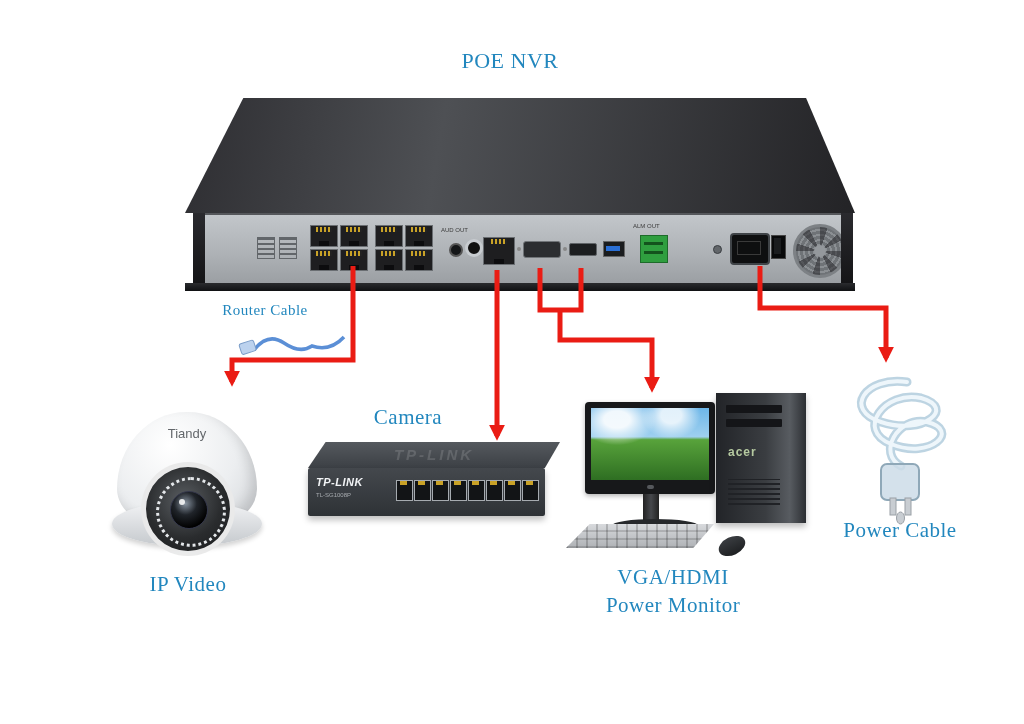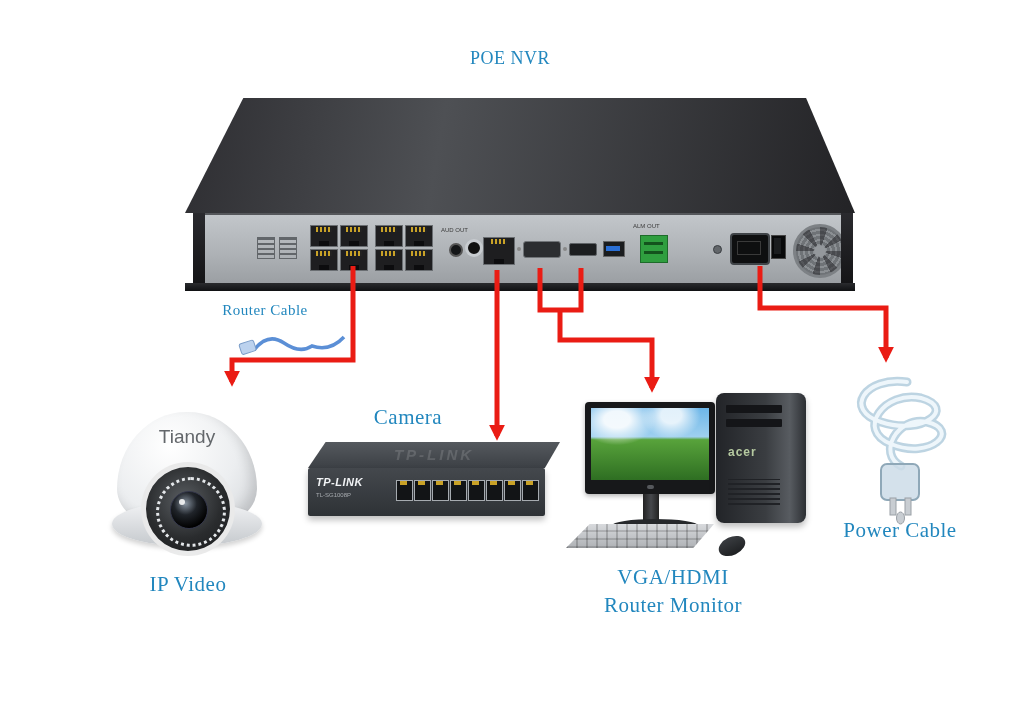--- a/index.html
+++ b/index.html
@@ -1,20 +1,20 @@
 <!DOCTYPE html>
 <html><head>
 <meta charset="utf-8">
 <style>
   html,body{margin:0;padding:0;background:#ffffff;}
   #stage{position:relative;width:1024px;height:724px;background:#ffffff;overflow:hidden;
          font-family:"Liberation Serif", serif;}
   .abs{position:absolute;}
   .label{color:#2287be;text-align:center;font-size:21px;letter-spacing:.5px;}
-  .title{font-size:18px;}
+  .title{font-size:22px;}
   .small-label{font-size:15px;}
 
   
   .nvr-top{left:185px;top:98px;width:670px;height:115px;
     clip-path:polygon(8.7% 0,92.7% 0,100% 100%,0 100%);
     background:linear-gradient(100deg,#2e2e32 0%,#4e5054 38%,#232326 100%);}
   .nvr-panel{left:193px;top:213px;width:660px;height:70px;
     background:linear-gradient(180deg,#c2c6ca 0%,#aeb2b6 55%,#9a9ea2 100%);
     border-top:2px solid #55575b;}
   .nvr-cap{top:213px;width:12px;height:72px;background:linear-gradient(180deg,#2a2a2e,#141416);}
@@ -62,21 +62,21 @@
   .cam-skirt{left:0;top:104px;width:150px;height:44px;border-radius:50%;
     background:linear-gradient(#f2f3f5,#c5c9cd);box-shadow:0 3px 5px rgba(0,0,0,.18);}
   .cam-face{left:29px;top:64px;width:84px;height:84px;border-radius:50%;
     border:5px solid rgba(255,255,255,.9);
     background:radial-gradient(circle at 45% 40%, #5a5e62 0%, #2a2c2e 55%, #17181a 100%);}
   .cam-ir{left:10px;top:10px;width:64px;height:64px;border:3px dotted #e4e7ea;border-radius:50%;}
   .cam-lens{left:24px;top:24px;width:36px;height:36px;border-radius:50%;border:1px solid #33364a;
     background:radial-gradient(circle at 40% 32%, #8893a0 0%, #20242a 35%, #000 75%);}
   .cam-glare{left:8px;top:7px;width:6px;height:6px;border-radius:50%;background:rgba(255,255,255,.85);}
   .cam-brand{left:0;top:28px;width:150px;text-align:center;
-    font-family:"Liberation Sans",sans-serif;font-size:19px;color:#63676b;}
+    font-family:"Liberation Sans",sans-serif;font-size:13px;color:#63676b;}
 
   
   .router-top{left:308px;top:442px;width:252px;height:26px;
     clip-path:polygon(7% 0,100% 0,94% 100%,0 100%);
     background:linear-gradient(#55595e,#3c4045);}
   .router-top-ghost{width:100%;text-align:center;margin-top:4px;
     font-family:"Liberation Sans",sans-serif;font-weight:bold;font-style:italic;
     font-size:15px;letter-spacing:3px;color:rgba(255,255,255,.14);}
   .router-front{left:308px;top:468px;width:237px;height:48px;border-radius:2px;
     background:linear-gradient(#44484d,#2e3236);box-shadow:0 4px 6px rgba(0,0,0,.25);}
@@ -90,21 +90,21 @@
   .mon-bezel{left:585px;top:402px;width:130px;height:92px;background:#17181a;border-radius:4px;
     box-shadow:0 2px 5px rgba(0,0,0,.3);}
   .mon-screen{left:6px;top:6px;width:118px;height:72px;
     background:
       radial-gradient(ellipse at 22% 16%, rgba(255,255,255,.9) 0 10%, transparent 30%),
       radial-gradient(ellipse at 68% 10%, rgba(255,255,255,.8) 0 9%, transparent 26%),
       linear-gradient(180deg,#6db6e8 0%,#9fd0ef 40%,#58a33b 44%,#2e6e22 100%);}
   .mon-logo{left:62px;top:83px;width:7px;height:4px;background:#55585c;border-radius:2px;}
   .mon-neck{left:643px;top:494px;width:16px;height:28px;background:linear-gradient(90deg,#222,#46484c,#222);}
   .mon-base{left:612px;top:519px;width:86px;height:13px;border-radius:50%;background:#26282b;}
-  .tower{left:716px;top:393px;width:90px;height:130px;border-radius:8px;
+  .tower{left:716px;top:393px;width:90px;height:130px;border-radius:0;
     background:linear-gradient(90deg,#222428 0%,#3a3d41 55%,#585c61 82%,#2c2f33 100%);
     box-shadow:0 4px 6px rgba(0,0,0,.25);}
   .tower-slot{left:10px;width:56px;height:8px;background:#141518;border-radius:1px;}
   .tower-brand{left:12px;top:52px;font-family:"Liberation Sans",sans-serif;font-size:12px;
     font-weight:bold;color:#b5c9a0;letter-spacing:1px;}
   .tower-vents{left:12px;top:86px;width:52px;height:26px;
     background:repeating-linear-gradient(0deg,#202226 0 2px,transparent 2px 5px);}
   .keyboard{left:566px;top:524px;width:148px;height:24px;
     clip-path:polygon(16% 0,100% 0,86% 100%,0 100%);
     background:
@@ -211,21 +211,21 @@
   <div class="abs mon-base"></div>
   <div class="abs tower">
     <div class="abs tower-slot" style="top:12px;"></div>
     <div class="abs tower-slot" style="top:26px;"></div>
     <div class="abs tower-brand">acer</div>
     <div class="abs tower-vents"></div>
   </div>
   <div class="abs keyboard"></div>
   <div class="abs mouse"></div>
   <div class="abs label" style="left:598px;top:565px;width:150px;">VGA/HDMI</div>
-  <div class="abs label" style="left:578px;top:593px;width:190px;">Router Monitor</div>
+  <div class="abs label" style="left:578px;top:593px;width:190px;">Power Monitor</div>
 
   <svg class="abs" style="left:835px;top:368px;" width="150" height="160" viewBox="0 0 150 160">
     <g fill="none" stroke-linecap="round">
       <path d="M72,14 C30,8 8,42 46,54 C88,68 122,40 86,30 C50,22 20,62 56,76 C96,92 126,62 92,54 C62,48 42,86 66,98" stroke="#b9d2e0" stroke-width="9" opacity=".95"></path>
       <path d="M72,14 C30,8 8,42 46,54 C88,68 122,40 86,30 C50,22 20,62 56,76 C96,92 126,62 92,54 C62,48 42,86 66,98" stroke="#eef6fb" stroke-width="4"></path>
     </g>
     <g>
       <rect x="46" y="96" width="38" height="36" rx="6" fill="rgba(205,220,232,.85)" stroke="#8fa8b8" stroke-width="2"></rect>
       <rect x="55" y="130" width="6" height="17" fill="#c8cdd2" stroke="#9aa0a6"></rect>
       <rect x="70" y="130" width="6" height="17" fill="#c8cdd2" stroke="#9aa0a6"></rect>

